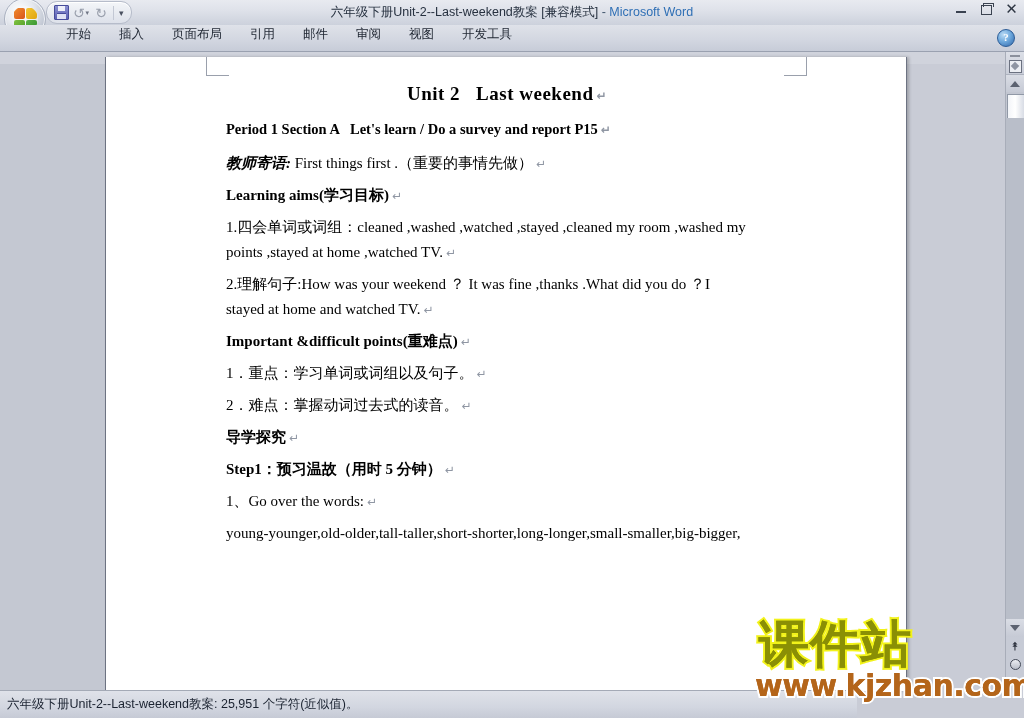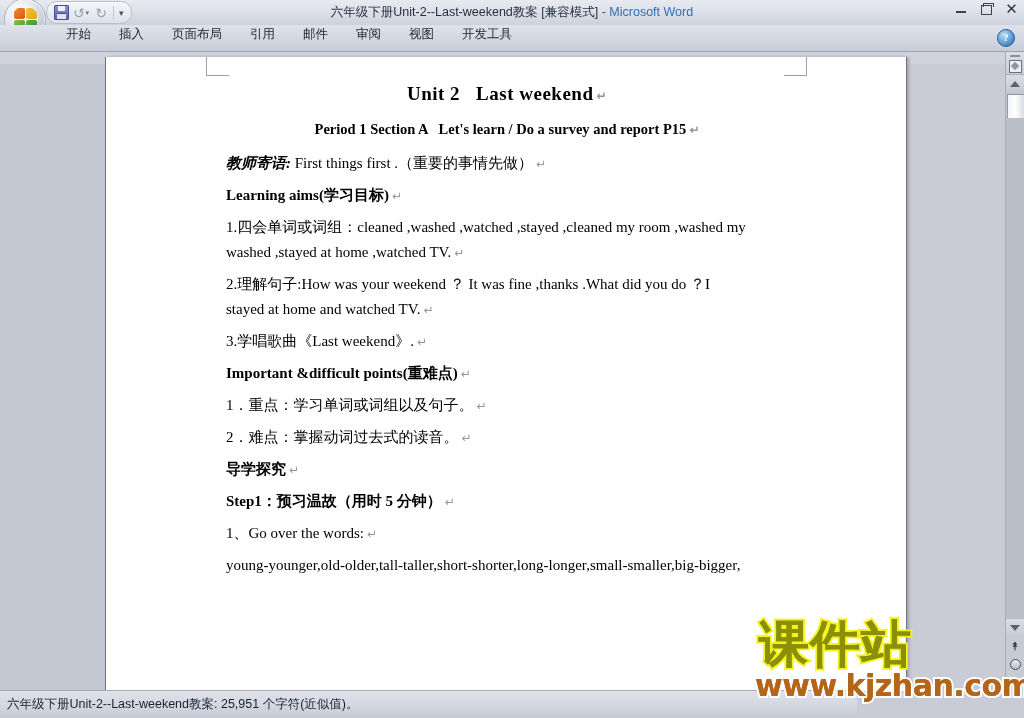--- a/index.html
+++ b/index.html
@@ -246,21 +246,20 @@
   }
   .h1 {
     text-align: center;
     font-size: 19px;
     font-weight: bold;
     margin: 0 0 16px 0;
     letter-spacing: 0.5px;
   }
   .h1 .sp { display: inline-block; width: 16px; }
   .h2 {
-    text-align: center;
     font-size: 14.5px;
     font-weight: bold;
     margin: 0 0 14px 0;
   }
   .h2 .sp { display: inline-block; width: 10px; }
   .p {
     font-size: 15px;
     margin: 0 0 9px 0;
     line-height: 22px;
   }
@@ -510,33 +509,30 @@
         </div>
 
         <div class="p">
           <span class="bold">Learning aims(学习目标)</span><span class="pil">↵</span>
         </div>
 
         <div class="p tight">
           <span>1.四会单词或词组：cleaned ,washed ,watched ,stayed ,cleaned my room ,washed my</span>
         </div>
         <div class="p">
-          <span>washed ,stayed at home ,watched TV.</span><span class="pil">↵</span>
+          <span>points ,stayed at home ,watched TV.</span><span class="pil">↵</span>
         </div>
 
         <div class="p tight">
           <span>2.理解句子:How  was  your  weekend ？  It  was  fine  ,thanks  .What  did  you  do ？I</span>
         </div>
         <div class="p">
           <span>stayed at home and watched TV.</span><span class="pil">↵</span>
         </div>
 
-        <div class="p">
-          <span>3.学唱歌曲《Last weekend》.</span><span class="pil">↵</span>
-        </div>
 
         <div class="p">
           <span class="bold">Important &amp;difficult points(重难点)</span><span class="pil">↵</span>
         </div>
 
         <div class="p">
           <span>1．重点：学习单词或词组以及句子。</span><span class="pil">↵</span>
         </div>
         <div class="p">
           <span>2．难点：掌握动词过去式的读音。</span><span class="pil">↵</span>

